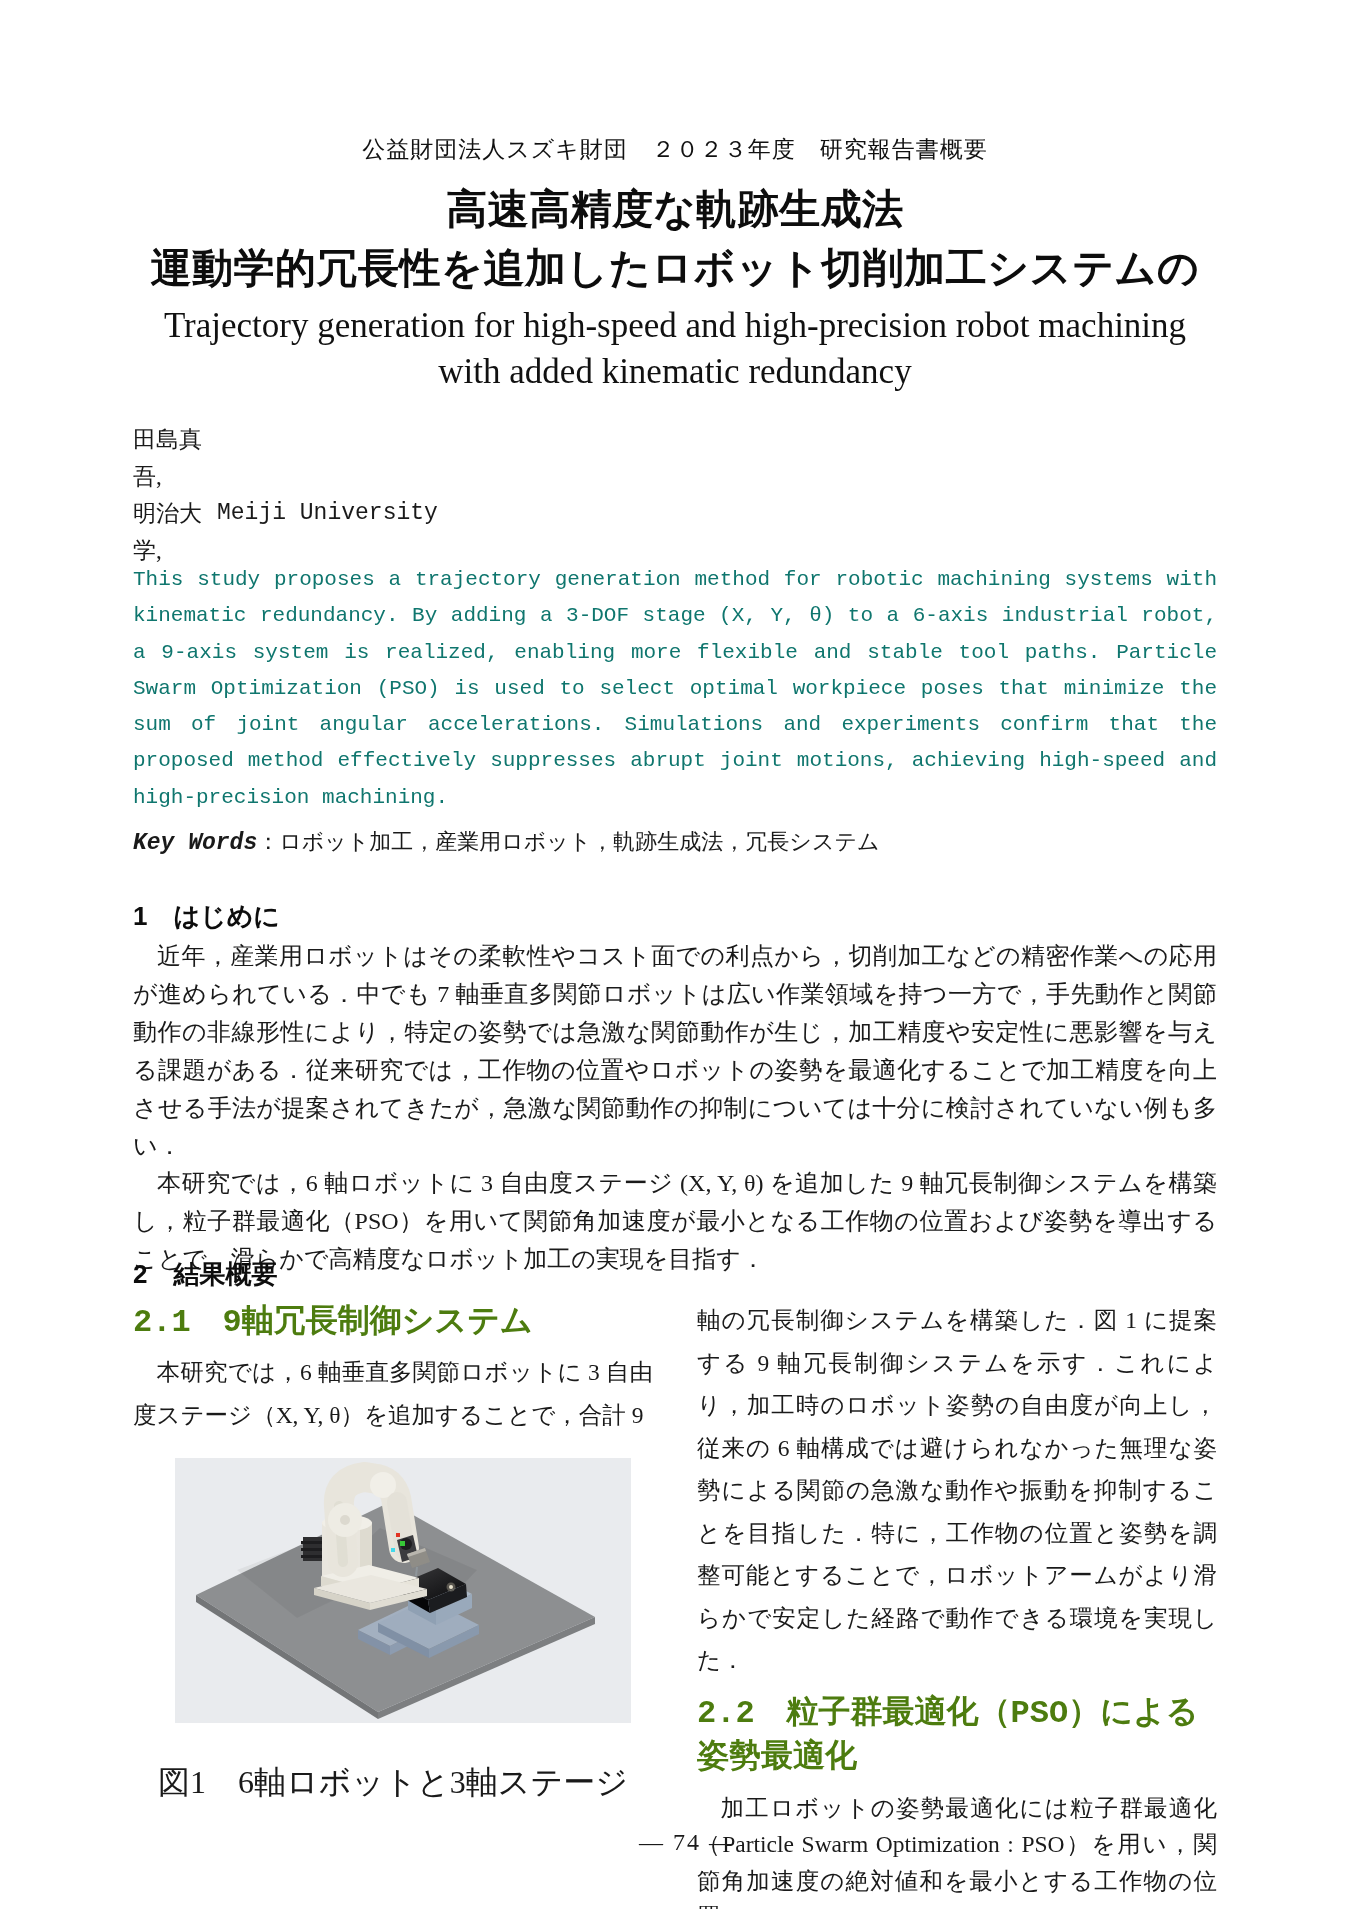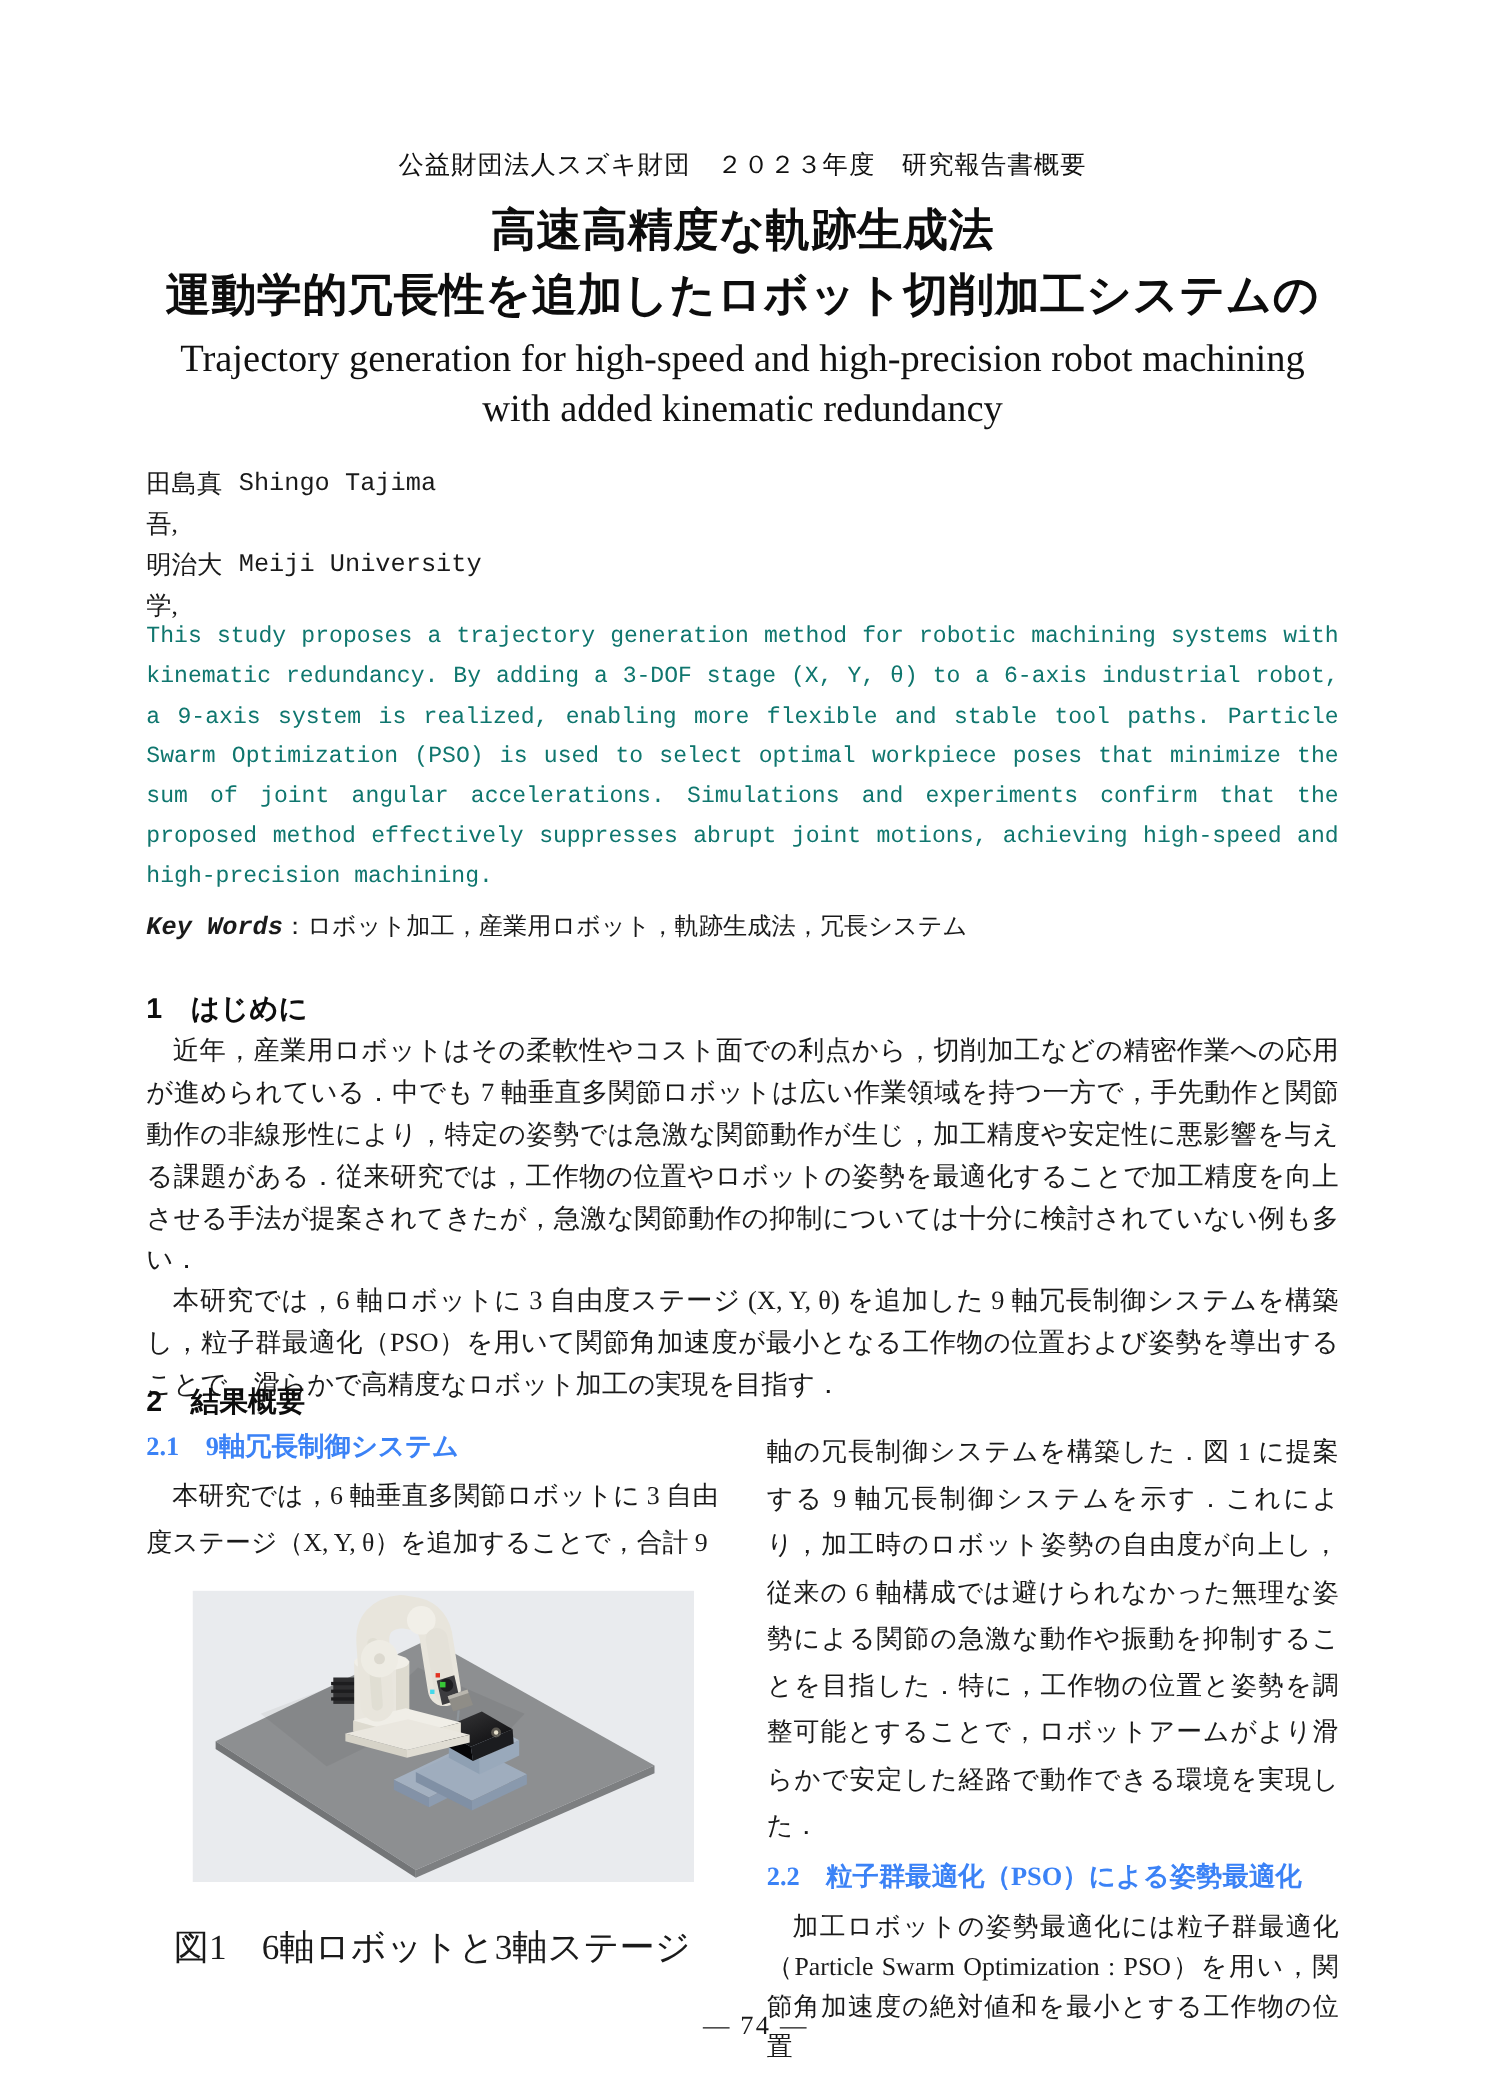--- a/index.html
+++ b/index.html
@@ -62,22 +62,22 @@
     position:absolute;top:938px;left:133px;width:1084px;
     font-size:24px;line-height:37.9px;text-align:justify;
   }
   .sec1-body p{margin:0;text-indent:1em;}
   .columns{
     position:absolute;top:1299px;left:133px;width:1084px;
     display:flex;gap:44px;
   }
   .col{width:520px;}
   .sub-h{
-    font-family:Liberation Serif, serif;
-    font-weight:bold;font-size:24px;color:#3b82f6;
+    font-family:Liberation Mono, monospace;
+    font-weight:bold;font-size:32px;color:#4d7c0f;
     margin:0 0 8px 0;
   }
   .col-text{
     font-size:23.5px;line-height:42.5px;text-align:justify;margin:0;
   }
   .indent{text-indent:1em;}
   .fig-wrap{margin:22px 0 0 42px;width:456px;height:265px;}
   .fig-caption{
     margin-top:38px;text-align:center;font-size:32px;
   }
@@ -104,21 +104,20 @@
   </div>
 
   <div class="title-en center">
     <div>Trajectory generation for high-speed and high-precision robot machining</div>
     <div>with added kinematic redundancy</div>
   </div>
 
   <div class="authors">
     <div class="author-row">
       <span class="author-ja">田島真吾,</span>
-      <span class="author-en">Shingo Tajima</span>
     </div>
     <div class="author-row">
       <span class="author-ja">明治大学,</span>
       <span class="author-en">Meiji University</span>
     </div>
   </div>
 
   <div class="abstract">This study proposes a trajectory generation method for robotic machining systems with kinematic redundancy. By adding a 3-DOF stage (X, Y, θ) to a 6-axis industrial robot, a 9-axis system is realized, enabling more flexible and stable tool paths. Particle Swarm Optimization (PSO) is used to select optimal workpiece poses that minimize the sum of joint angular accelerations. Simulations and experiments confirm that the proposed method effectively suppresses abrupt joint motions, achieving high-speed and high-precision machining.</div>
 
   <div class="keywords">

